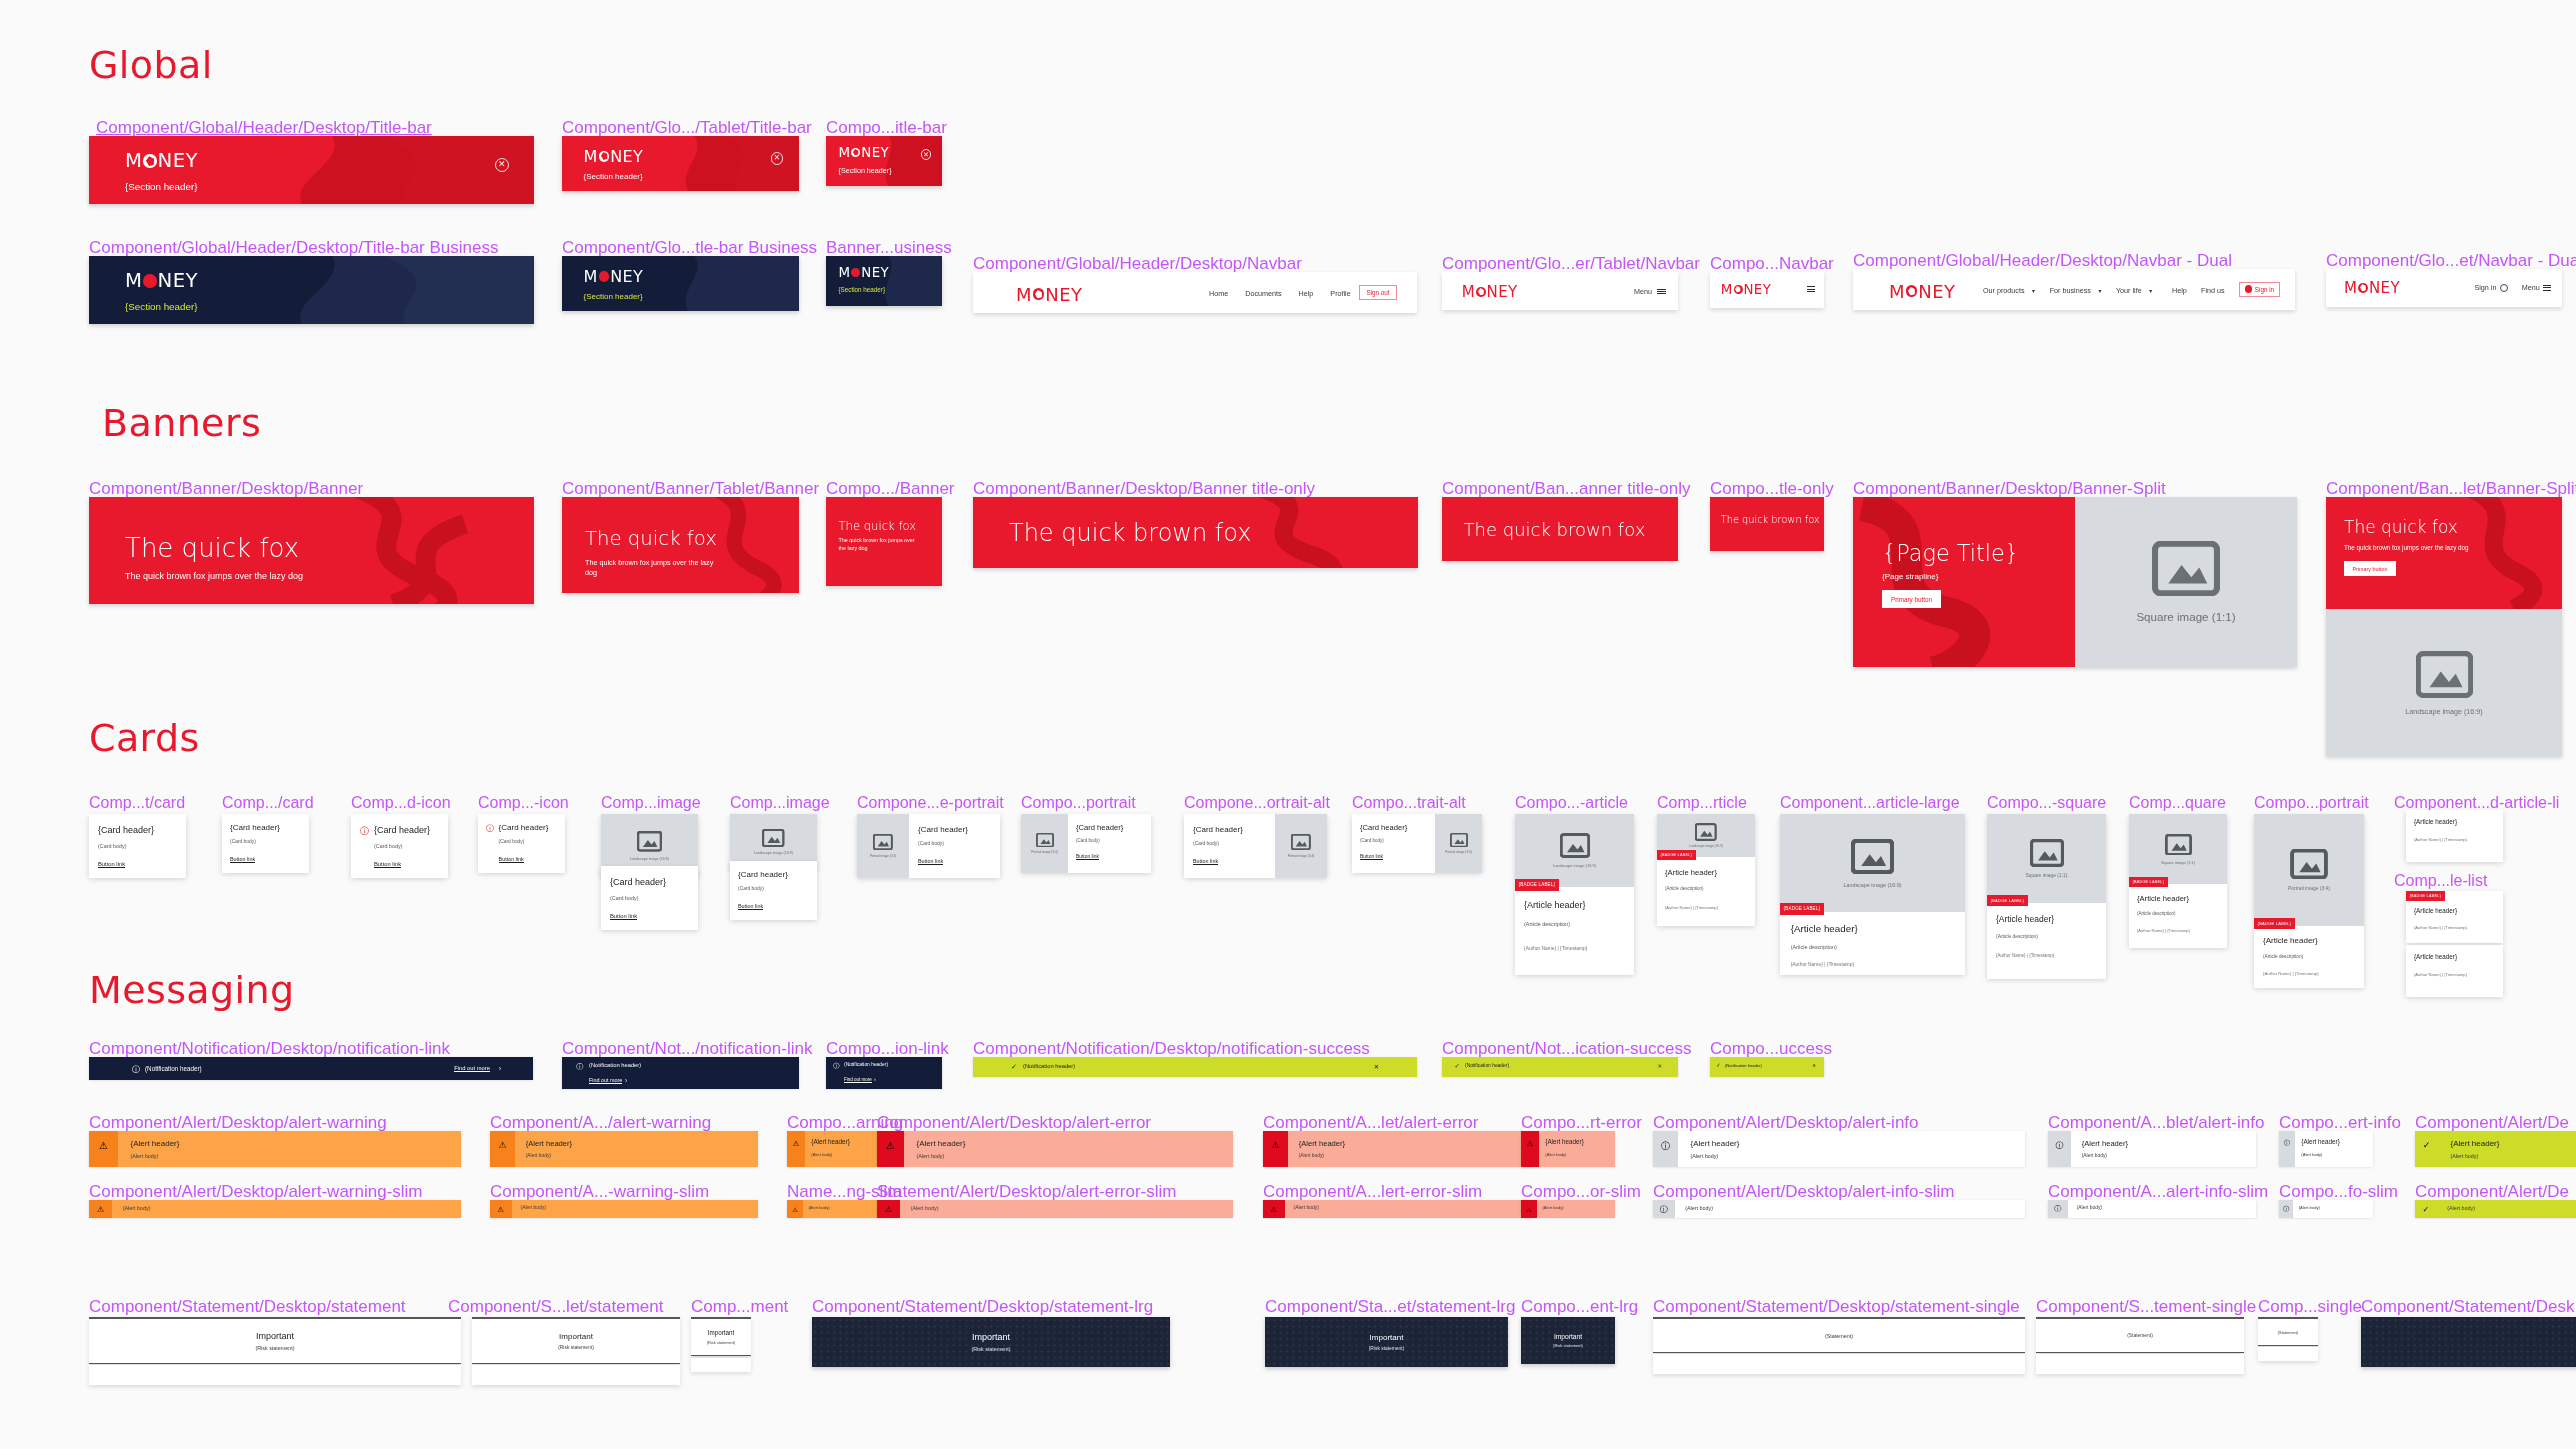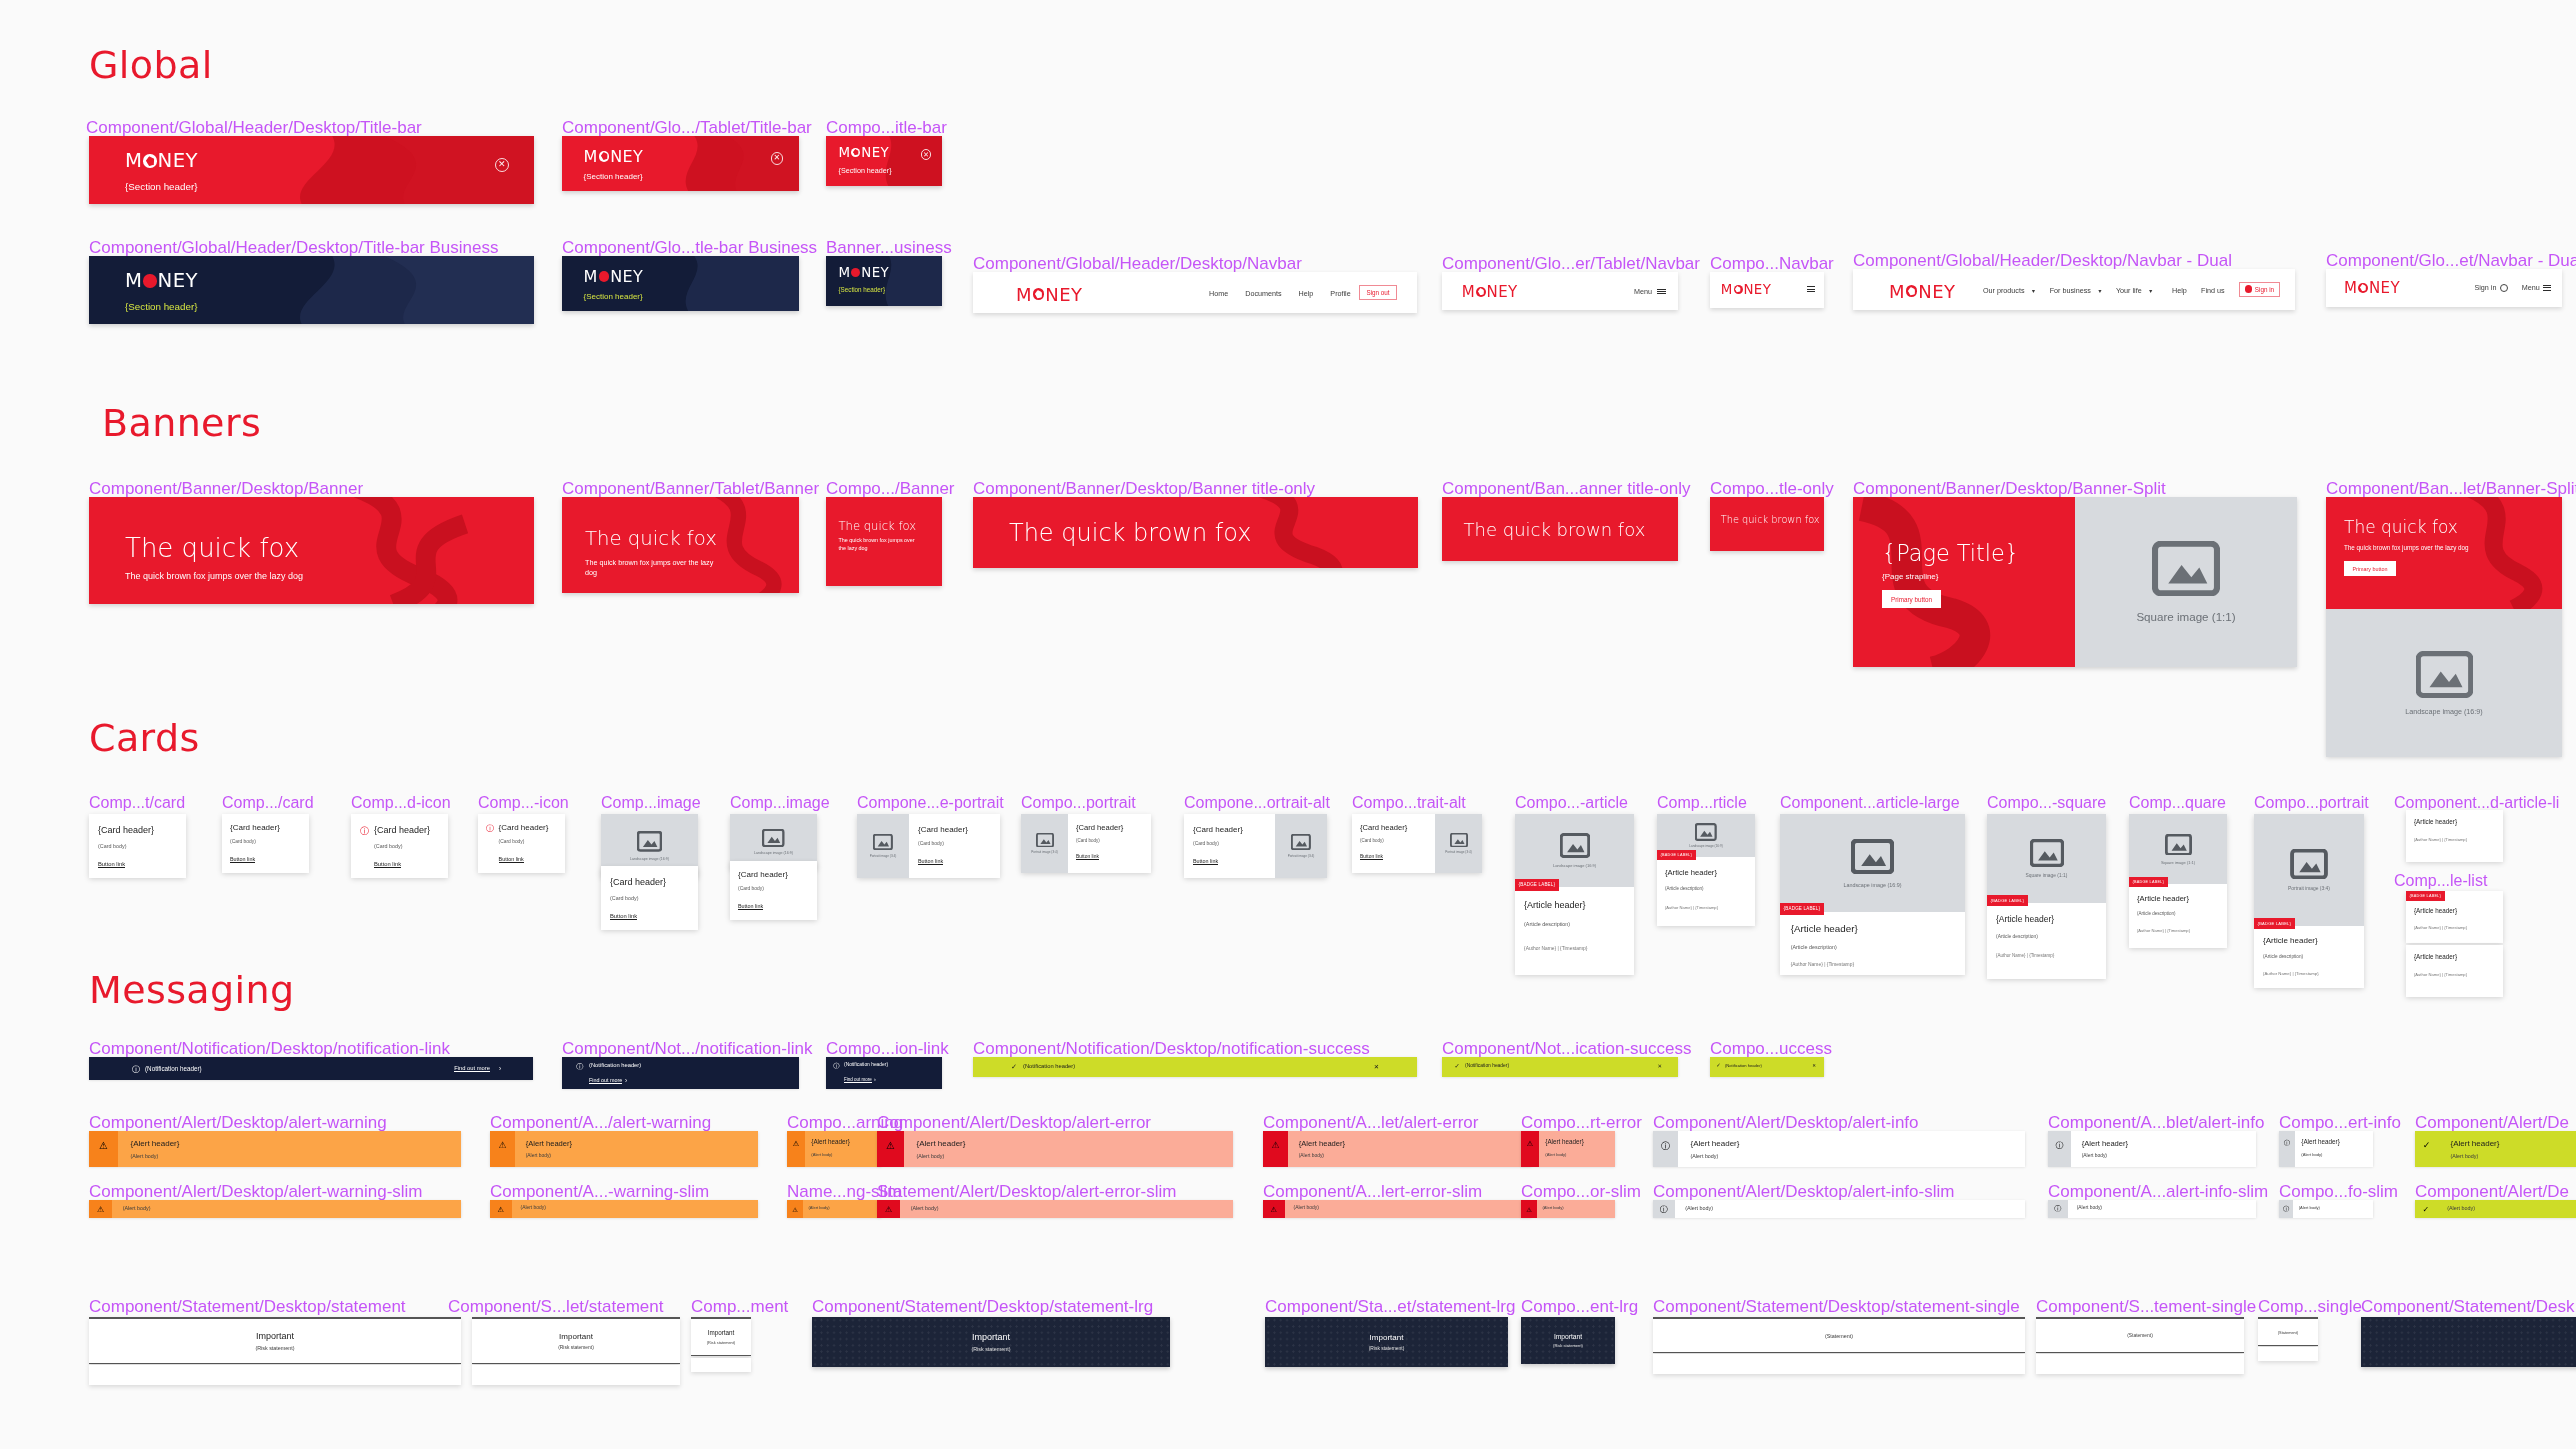--- a/index.html
+++ b/index.html
@@ -208,21 +208,21 @@
 </head>
 <body>
 
 <div class="canvas">
 
   <div class="section-title" style="left:89px;top:43px;">Global</div>
   <div class="section-title" style="left:102px;top:401px;">Banners</div>
   <div class="section-title" style="left:89px;top:716px;">Cards</div>
   <div class="section-title" style="left:89px;top:968px;">Messaging</div>
 
-  <div class="clabel" style="left:86px;top:118px;">Component/Global/Header/Desktop/Title-bar</div>
+  <div class="clabel" style="left:96px;top:118px;text-decoration:underline;">Component/Global/Header/Desktop/Title-bar</div>
   <div class="titlebar" style="left:89px;top:136px;width:445px;height:68px;">
     <svg class="swoosh" viewBox="0 0 497 76" preserveAspectRatio="none">
       <path d="M250 -20 C330 30 180 50 260 96 L497 96 L497 -20 Z" fill="#c9101f" opacity=".85"></path>
       <path d="M330 0 C420 40 300 60 380 96 L497 96 L497 0 Z" fill="#d11423" opacity=".7"></path>
     </svg>
     <div class="vm-logo" style="left:36px;top:13.4px;font-size:19.7px;">
       <span>M</span>
         <span class="vm-dot" style="width:13.4px;height:13.4px;"></span>
         <span>NEY</span>
     </div>

